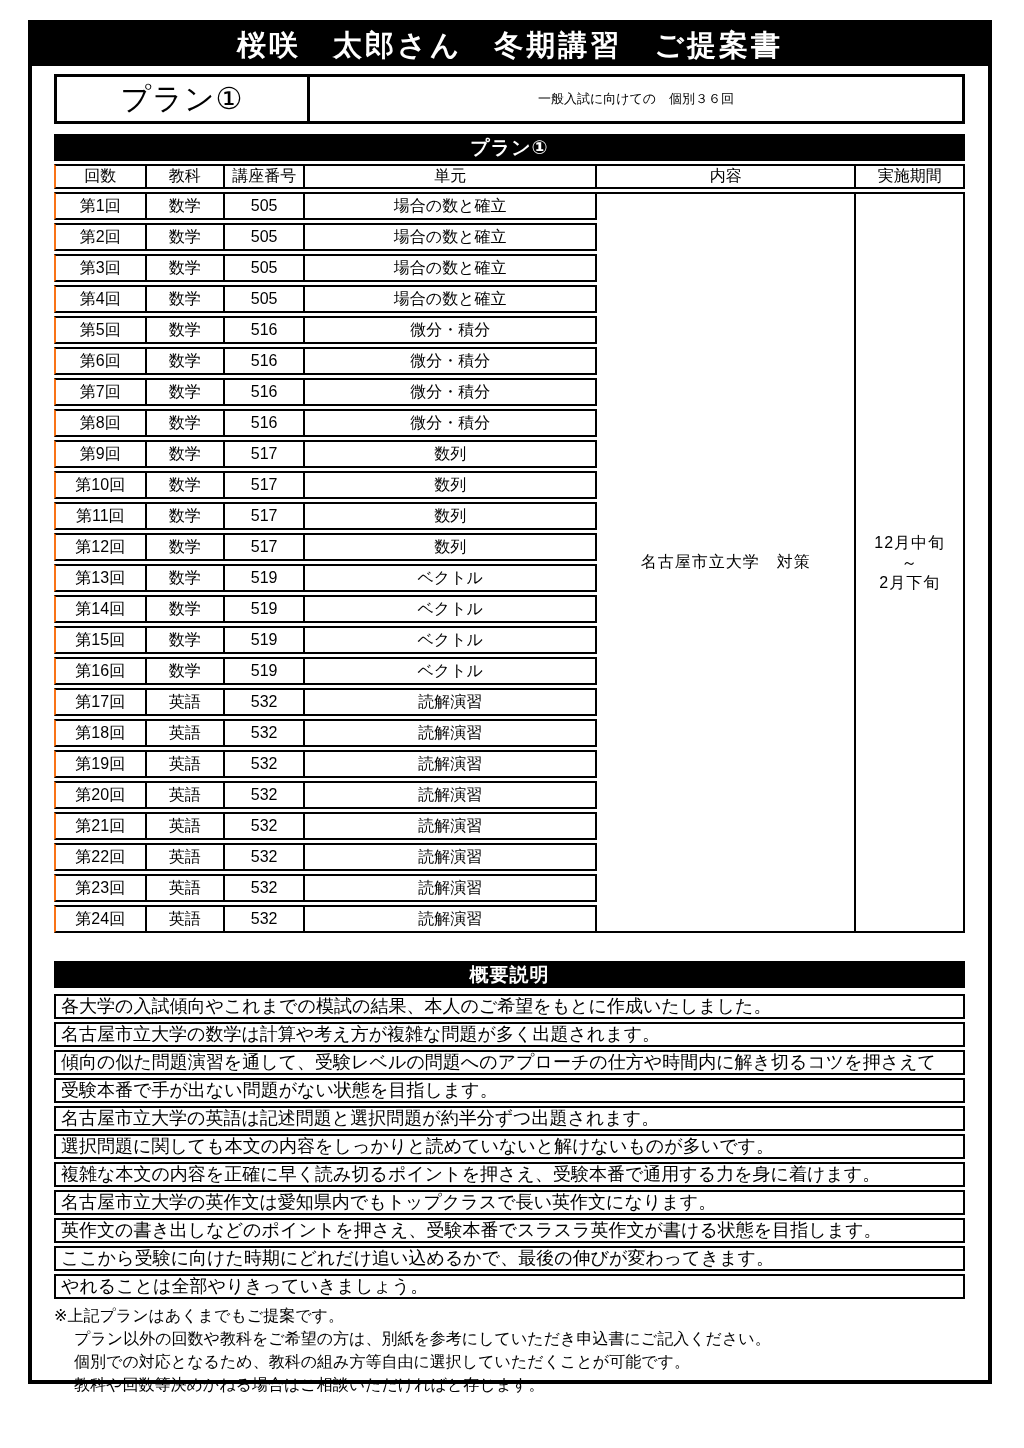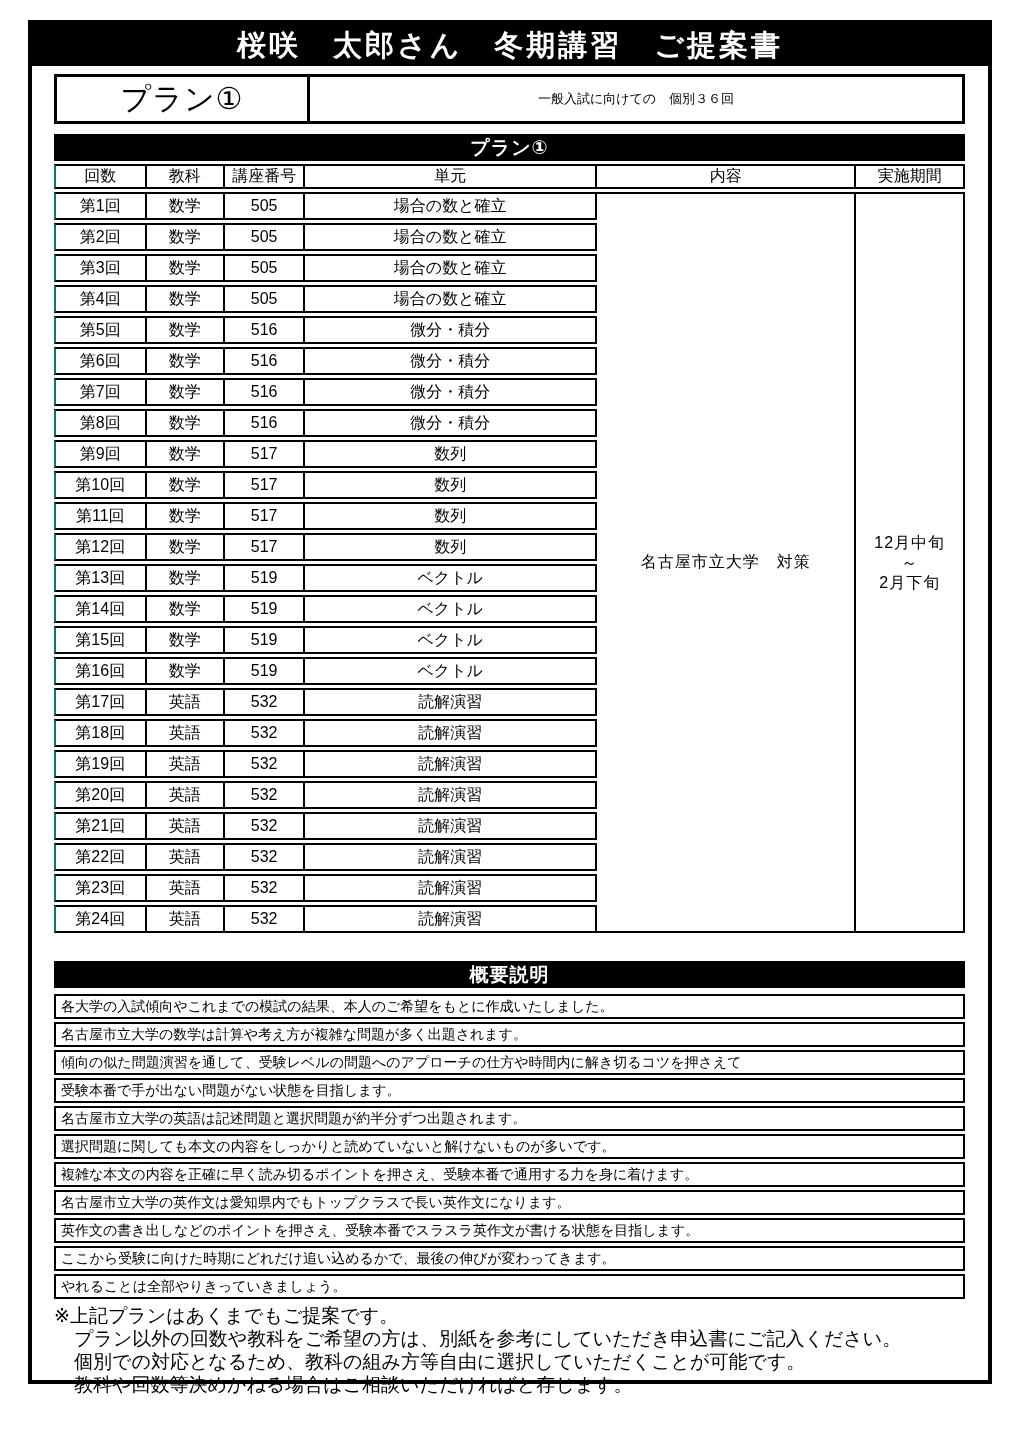--- a/index.html
+++ b/index.html
@@ -39,36 +39,36 @@
   }
   .bar-plan { margin-top:10px; }
   .bar-summary { margin-top:25px; margin-bottom:6px; }
 
   table.plan { width:100%; border-collapse:separate; border-spacing:0 3px; table-layout:fixed; }
   table.plan th, table.plan td {
     border:2px solid #000; border-left:none;
     background:#fff; text-align:center; vertical-align:middle;
     font-size:16px; padding:0 2px; overflow:hidden;
   }
-  table.plan th:first-child, table.plan td:first-child { border-left:2px solid #0f766e; }
+  table.plan th:first-child, table.plan td:first-child { border-left:2px solid #f97316; }
   table.plan th { height:25px; font-weight:normal; }
   table.plan td { height:28px; }
   td.unit { text-align:left; padding-left:6px; }
   td.course { font-size:17px; }
   td.merged { font-size:16px; letter-spacing:1px; }
   td.period div { line-height:20px; }
 
   .desc-row {
     border:2px solid #000; height:25px; line-height:21px;
-    padding:0 5px; font-size:14px; margin-bottom:3px;
+    padding:0 5px; font-size:18px; margin-bottom:3px;
     white-space:nowrap; overflow:hidden;
   }
   .summary-rows { margin-top:0; }
 
-  .footer-notes { margin-top:5px; font-size:19px; line-height:23px; }
+  .footer-notes { margin-top:5px; font-size:16px; line-height:23px; }
   .footer-notes .footer-line { white-space:nowrap; overflow:hidden; }
   .footer-notes .footer-line:not(:first-child) { padding-left:20px; }
 </style>
 </head>
 <body>
 
 <div class="frame">
   <div class="titlebar">桜咲　太郎さん　冬期講習　ご提案書</div>
   <div class="content">
 

